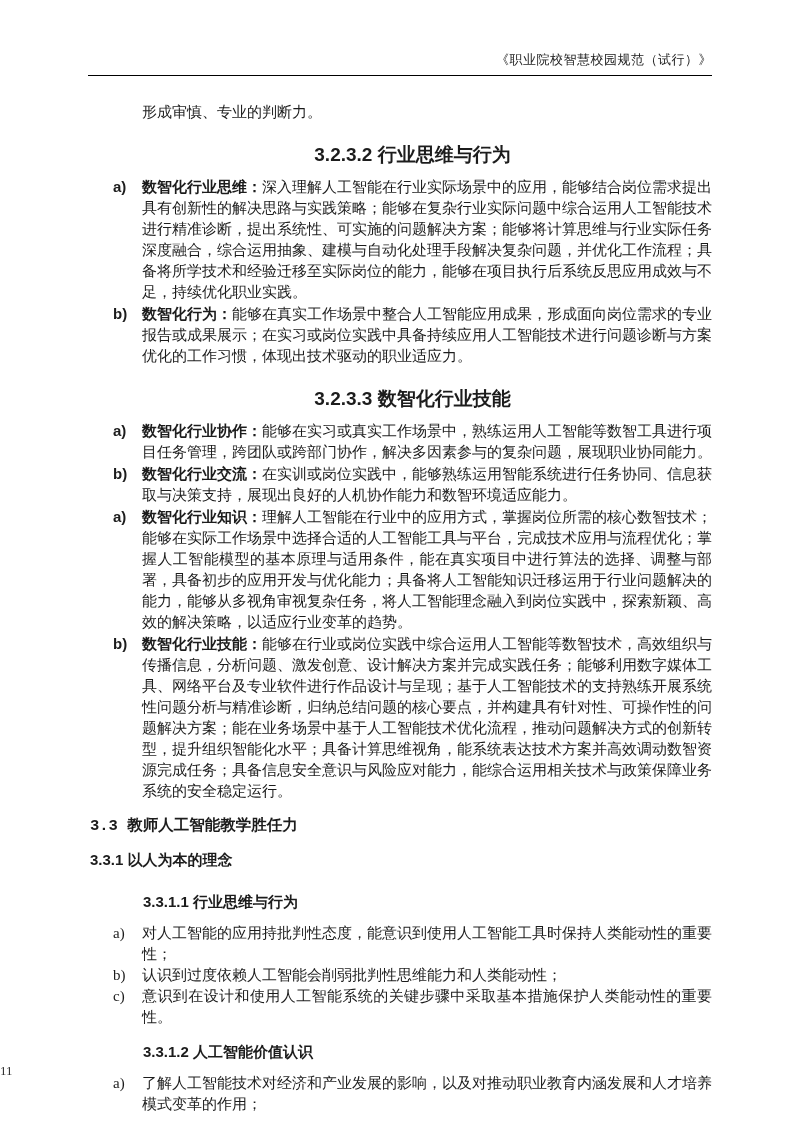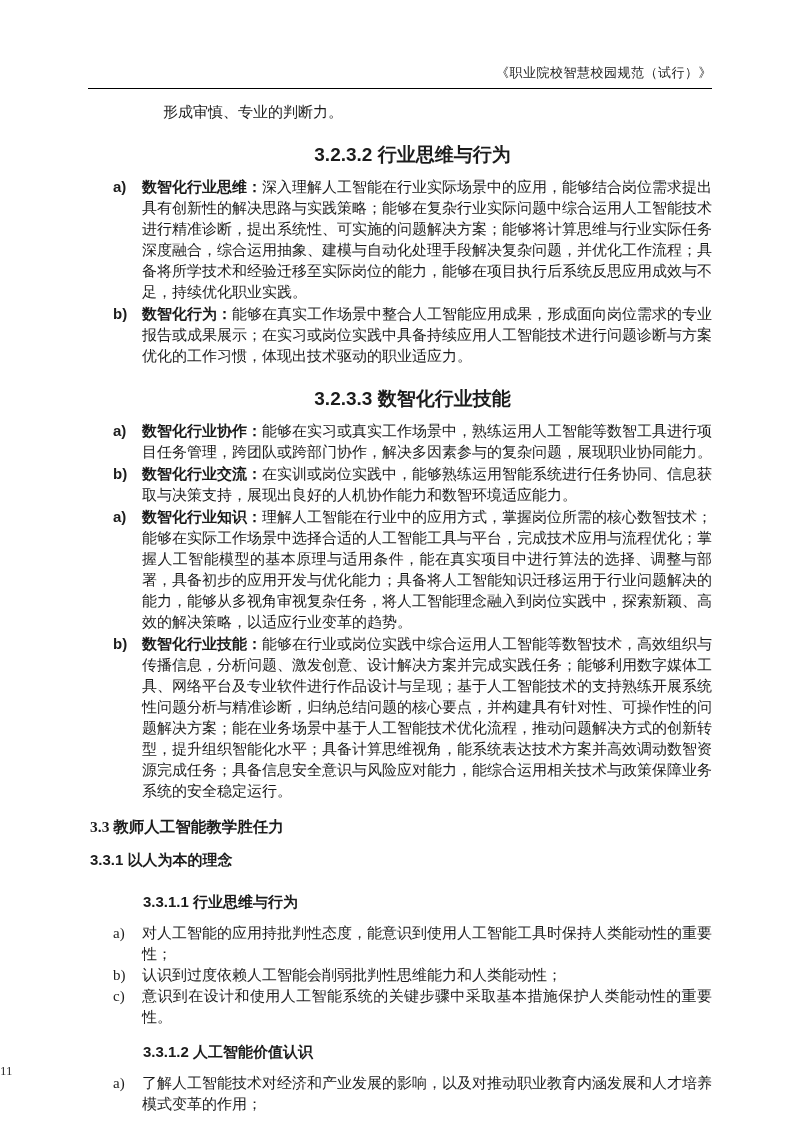--- a/index.html
+++ b/index.html
@@ -13,21 +13,21 @@
     height: 1131px;
     margin: 0 auto;
     background: #ffffff;
     font-family: "Liberation Serif", "DejaVu Serif", serif;
     color: #1c1c1c;
     overflow: hidden;
   }
   
   .page-header {
     position: absolute;
-    top: 64px;
+    top: 51px;
     left: 88px;
     right: 88px;
   }
   .header-title {
     text-align: right;
     font-size: 13px;
     letter-spacing: 0.5px;
     line-height: 18px;
     color: #222;
   }
@@ -40,31 +40,31 @@
   .doc-body {
     position: absolute;
     top: 96px;
     left: 90px;
     width: 622px;
     font-size: 15px;
     line-height: 21px;
     text-align: justify;
   }
   .cont-para {
-    margin: 6px 0 0 73px;
+    margin: 6px 0 0 52px;
   }
   .h-l4 {
     font-family: "Liberation Sans", "DejaVu Sans", sans-serif;
     font-weight: bold;
     font-size: 19px;
     margin: 21px 0 11px 23px;
     text-align: center;
   }
   .h-l2 {
-    font-family: Liberation Serif, serif;
+    font-family: Liberation Mono, monospace;
     font-weight: bold;
     font-size: 15.5px;
     margin: 14px 0 10px 0;
     text-align: left;
   }
   .h-l3 {
     font-family: "Liberation Sans", "DejaVu Sans", sans-serif;
     font-weight: bold;
     font-size: 15px;
     margin: 12px 0 21px 0;

